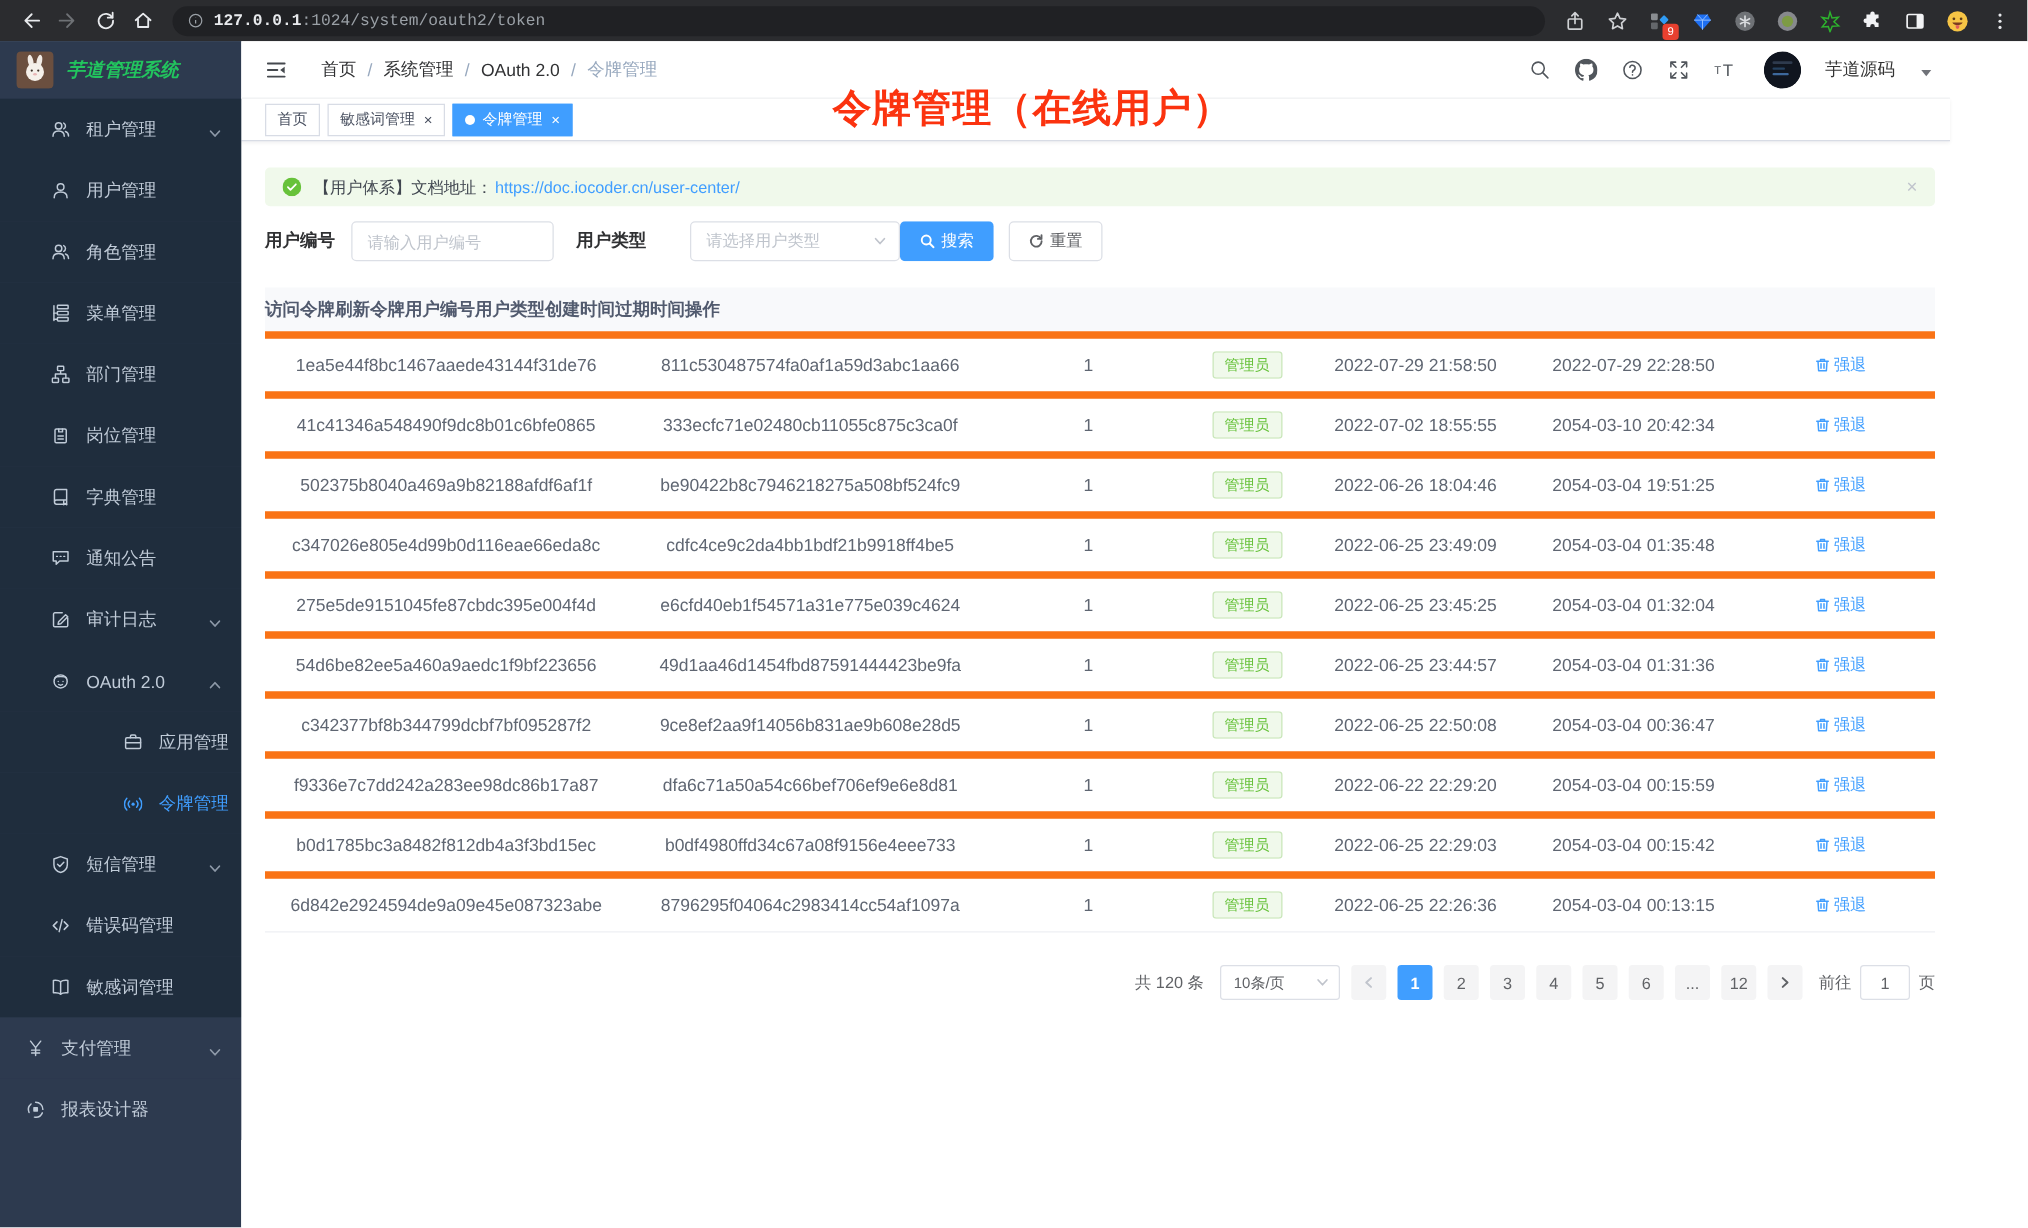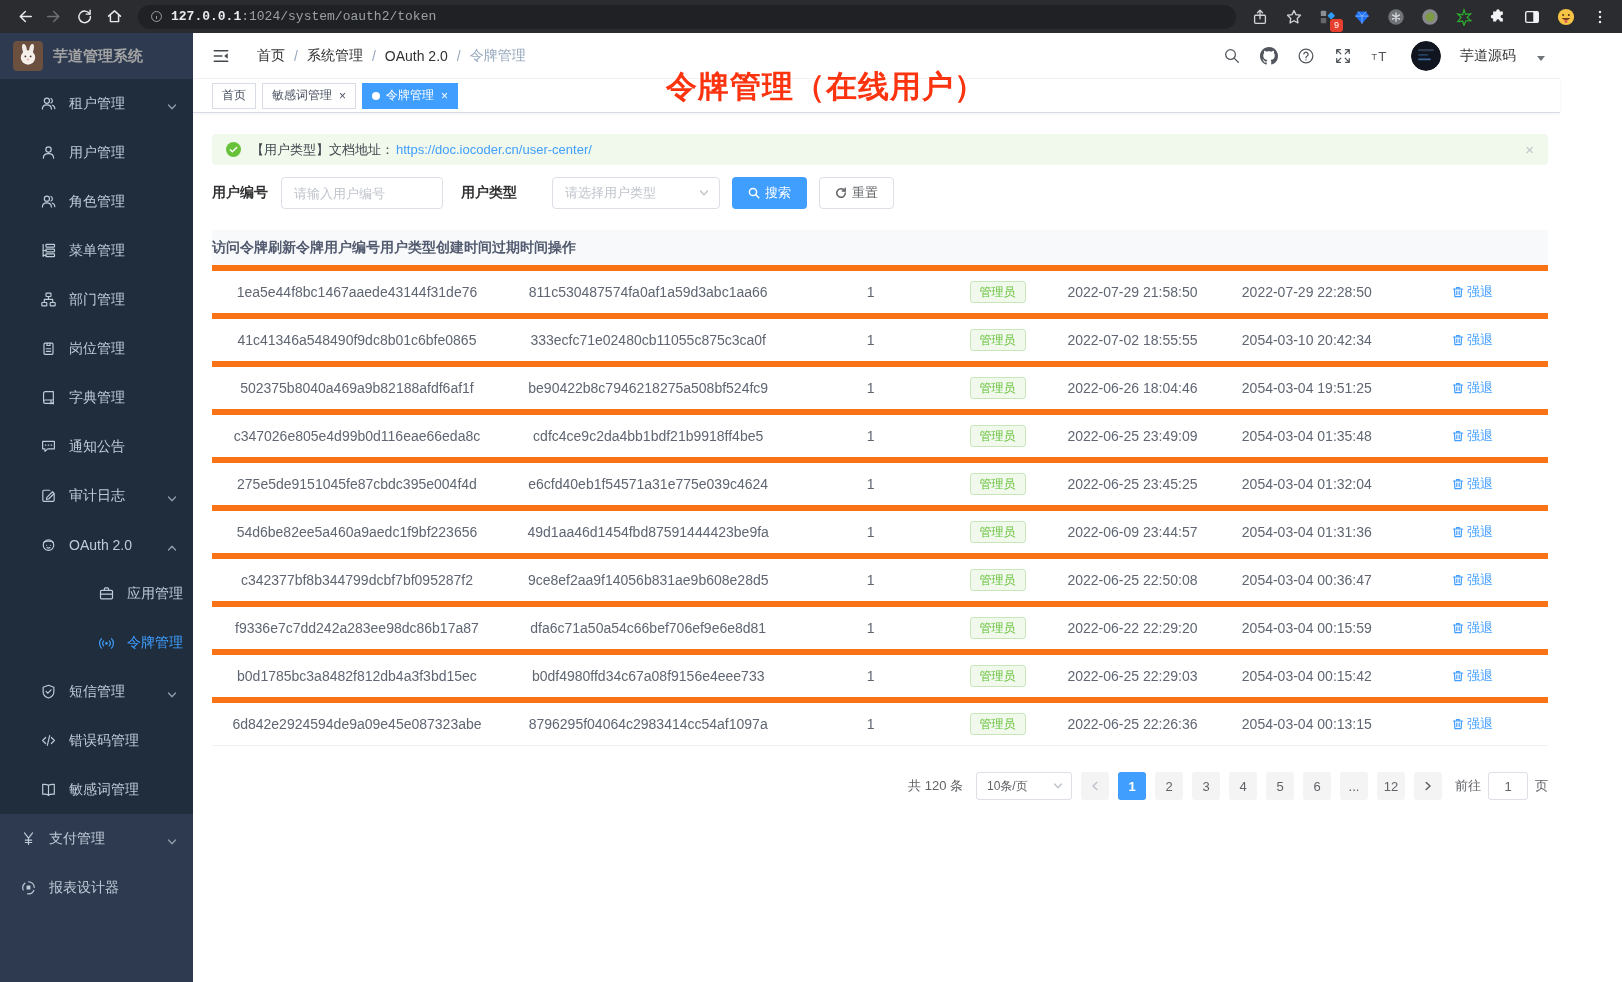--- a/index.html
+++ b/index.html
@@ -22,21 +22,21 @@
   .btool.line svg { stroke:#cfd1d4; fill:none; stroke-width:1.5; stroke-linecap:round; stroke-linejoin:round; }
   .badge9 { position:absolute; right:-3px; bottom:-3px; min-width:13px; height:13px; background:#e8402f; color:#fff; font-size:9px; border-radius:3px; display:flex; align-items:center; justify-content:center; padding:0 2px; }
 
   
   .app { display:flex; height:949px; }
 
   
   .sidebar { width:193px; flex-shrink:0; background:#2d3a4f; display:flex; flex-direction:column; }
   .logo-row { height:46px; display:flex; align-items:center; padding-left:13px; gap:10px; background:#2d3a4f; }
   .logo-img { width:30px; height:30px; border-radius:4px; overflow:hidden; flex-shrink:0; }
-  .app-title { color:#a3a3a3; font-size:15px; font-weight:bold; white-space:nowrap; }
+  .app-title { color:#22c55e; font-size:15px; font-weight:bold; white-space:nowrap;font-style:italic; }
   .menu { flex:1; }
   .m-item { height:49px; display:flex; align-items:center; font-size:14px; color:#c0cbd8; cursor:pointer; position:relative; background:#2d3a4f; padding-left:20px; }
   .m-item.sub { background:#1f2d3d; padding-left:40px; }
   .m-item.subsub { background:#1f2d3d; padding-left:98px;text-align:right; }
   .m-item.active { color:#409eff; }
   .mi { width:17px; height:17px; margin-right:12px; display:flex; align-items:center; justify-content:center; flex-shrink:0; }
   .mi svg { width:15px; height:15px; stroke:currentColor; fill:none; stroke-width:1.1; stroke-linecap:round; stroke-linejoin:round; }
   .mi svg .f { fill:currentColor; stroke:none; }
   .chev { display:none; position:absolute; right:16px; top:50%; margin-top:-5px; }
   .chev svg { width:10px; height:10px; stroke:#8d99a8; fill:none; stroke-width:1.4; stroke-linecap:round; stroke-linejoin:round; }
@@ -81,21 +81,21 @@
   .filters { display:flex; align-items:center; margin-top:12px; }
   .flabel { font-size:14px; font-weight:bold; color:#303133; margin-right:13px; white-space:nowrap; }
   .inp { width:162px; height:32px; border:1px solid #dcdfe6; border-radius:4px; padding:0 12px; font-size:13px; color:#606266; outline:none; }
   .inp::placeholder { color:#bfc4cc; }
   .fgap { width:18px; }
   .sel { width:168px; height:32px; border:1px solid #dcdfe6; border-radius:4px; padding:0 10px 0 12px; display:flex; align-items:center; justify-content:space-between; cursor:pointer; background:#fff;margin-left:22px; }
   .sel .ph { font-size:13px; color:#bfc4cc; }
   .sel svg, .psel svg { width:10px; height:10px; stroke:#c0c4cc; fill:none; stroke-width:1.4; stroke-linecap:round; stroke-linejoin:round; }
   .btn { height:32px; border-radius:4px; font-size:13px; display:inline-flex; align-items:center; gap:5px; padding:0 15px; cursor:pointer; border:1px solid transparent; }
   .btn svg { width:12px; height:12px; stroke:currentColor; fill:none; stroke-width:1.5; stroke-linecap:round; stroke-linejoin:round; }
-  .btn.primary { background:#409eff; color:#fff; margin-left:12px; }
+  .btn.primary { background:#409eff; color:#fff; }
   .btn.plain { background:#fff; color:#606266; border-color:#dcdfe6; margin-left:12px; }
 
   
   .table { margin-top:21px; border-bottom:1px solid #eef0f4; }
   .thead { display:flex; background:#f8f9fb; height:35px; }
   .th { font-size:14px; font-weight:bold; color:#515a6e; display:flex; align-items:center; justify-content:center; }
   .tr { display:flex; height:48px; border-top:6px solid #f97316; align-items:center; }
   .td { font-size:14px; color:#5f6672; display:flex; align-items:center; justify-content:center; overflow:hidden; white-space:nowrap; }
   .c1 { width:21.7%; } .c2 { width:21.9%; } .c3 { width:11.4%; } .c4 { width:7.6%; }
   .c5 { width:12.6%; } .c6 { width:13.5%; } .c7 { width:11.3%; }
@@ -537,21 +537,21 @@
           </div>
         </div>
 
       <div class="content">
 
         <div class="alert">
           <span class="chk"><svg viewBox="0 0 16 16">
                 <circle cx="8" cy="8" r="8" fill="#67c23a"></circle>
                 <path d="M4.6 8.3l2.2 2.2 4.6-4.7" stroke="#fff" stroke-width="1.5" fill="none" stroke-linecap="round" stroke-linejoin="round"></path>
               </svg></span>
-          <span class="txt">【用户类型】文档地址：</span>
+          <span class="txt">【用户体系】文档地址：</span>
           <a href="#">https://doc.iocoder.cn/user-center/</a>
           <span class="close">×</span>
         </div>
 
         <div class="filters">
           <span class="flabel">用户编号</span>
           <input class="inp" placeholder="请输入用户编号" style="">
           <span class="fgap"></span>
           <span class="flabel">用户类型</span>
           <div class="sel">
@@ -690,21 +690,21 @@
                 </div>
               </div>
 
               <div class="tr">
                 <div class="td c1">54d6be82ee5a460a9aedc1f9bf223656</div>
                 <div class="td c2">49d1aa46d1454fbd87591444423be9fa</div>
                 <div class="td c3">1</div>
                 <div class="td c4">
                   <span class="tag">管理员</span>
                 </div>
-                <div class="td c5">2022-06-09 23:44:57</div>
+                <div class="td c5">2022-06-25 23:44:57</div>
                 <div class="td c6">2054-03-04 01:31:36</div>
                 <div class="td c7">
                   <span class="kick">
                     <svg viewBox="0 0 12 12">
                       <path d="M1.4 3h9.2M4.4 3V1.6h3.2V3M2.4 3l.5 7.6h6.2L9.6 3M4.8 5v3.6M7.2 5v3.6"></path>
                     </svg>
                     <span>强退</span>
                   </span>
                 </div>
               </div>

